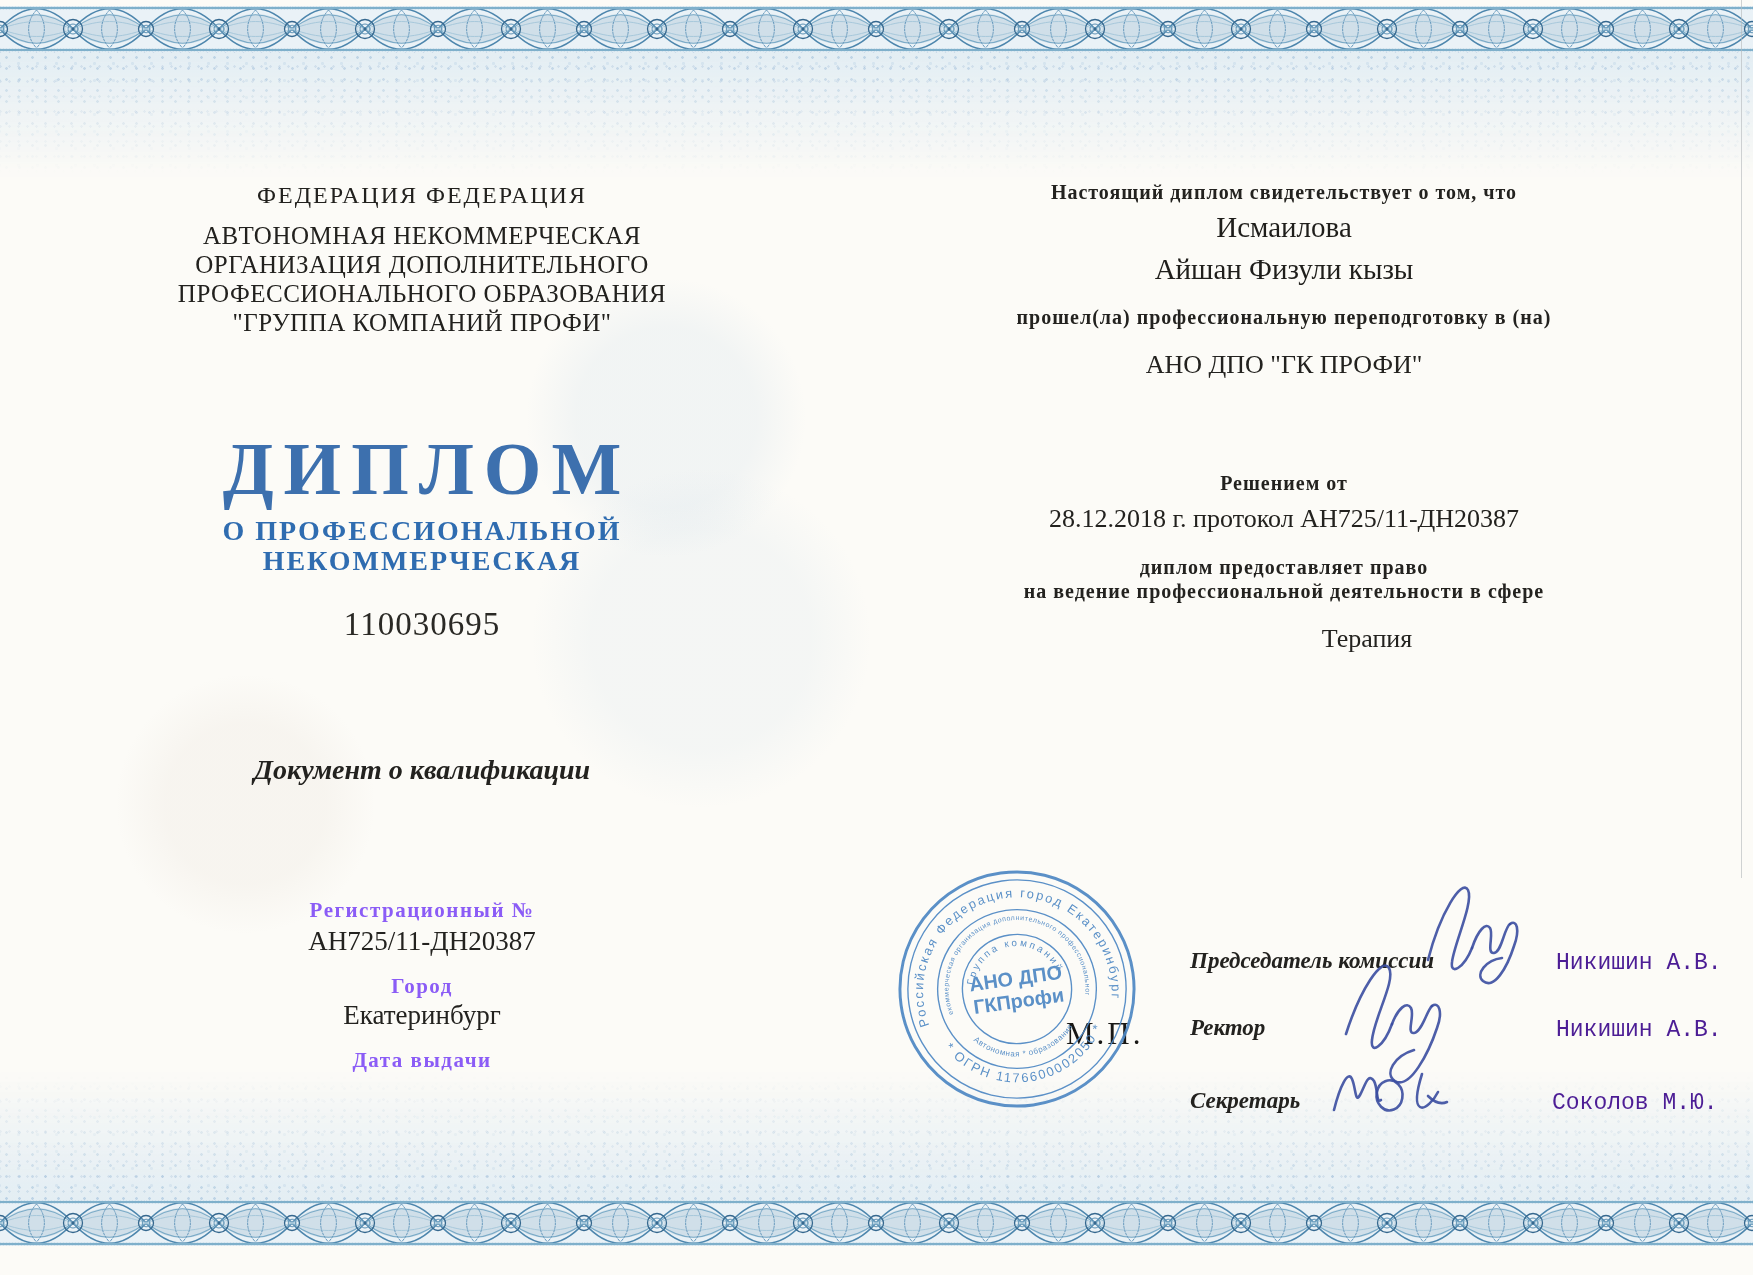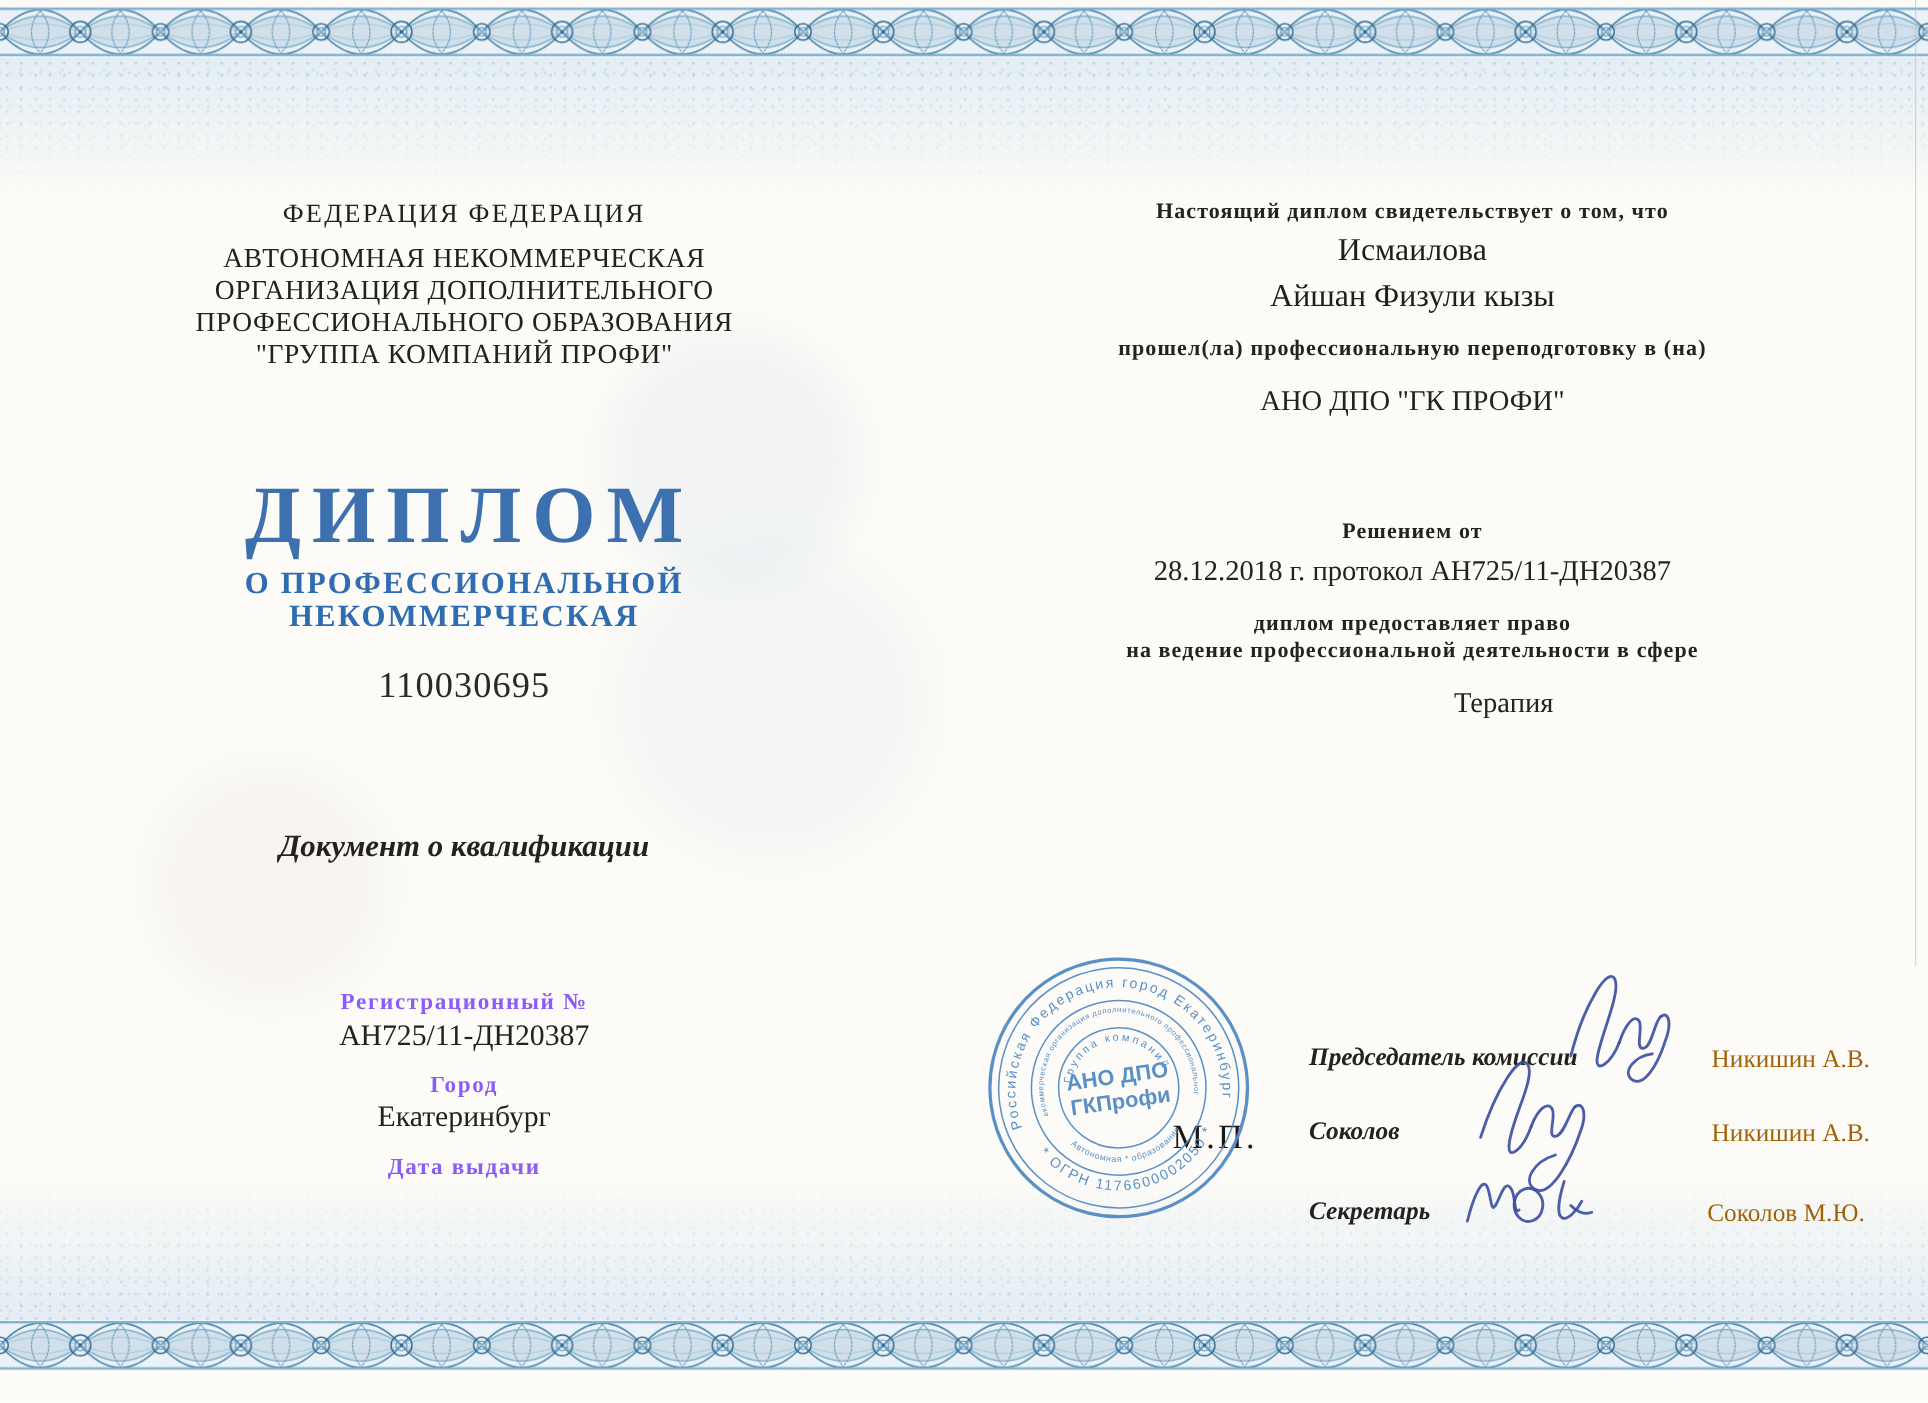--- a/index.html
+++ b/index.html
@@ -49,21 +49,21 @@
   }
   .subtitle-blue { font-size:28px; line-height:30px; font-weight:bold; letter-spacing:2px; color:#2f6cb0; }
   .doc-number { font-size:33px; color:#2a2925; letter-spacing:1px; }
   .qual-note  { font-size:28px; font-style:italic; font-weight:600; color:#23221f; }
   .small-label { font-size:21px; font-weight:bold; letter-spacing:1.5px; color:#8b5cf6; }
   .value-line  { font-size:27px; color:#23221f; }
   .bold-body   { font-size:20px; font-weight:bold; letter-spacing:1px; color:#23221f; }
   .name-line   { font-size:29px; color:#1f1e1b; }
   .plain-line  { font-size:26px; color:#23221f; }
   .sig-title { font-size:23px; font-style:italic; font-weight:600; color:#23221f; }
-  .sig-name  { font-size:23px; color:#a16207; }
+  .sig-name  { font-size:23px; color:#4c1d95;font-family:Liberation Mono, monospace; }
   .seal-mark { font-size:31px; letter-spacing:3px; color:#181715; }
   
   .stamp { position:absolute; left:893px; top:865px; width:248px; height:248px;
            transform:rotate(-8deg); opacity:0.92; }
   .stamp .sc { fill:none; stroke:#4e88c4; }
   .stamp .st { fill:#4e88c4; font-family:"Liberation Sans","DejaVu Sans",sans-serif; }
   
   .signature { position:absolute; }
   .signature path { fill:none; stroke:#3a4da0; stroke-width:2.6; stroke-linecap:round; stroke-linejoin:round; opacity:0.9; }
   .scan-line { position:absolute; left:1741px; top:0; width:1px; height:878px; background:#b7bcbf; opacity:0.65; }
@@ -183,21 +183,21 @@
     <text class="st" font-size="10" letter-spacing="2.5" text-anchor="middle">
       <textPath href="#arcIT" startOffset="50%">Группа компаний</textPath>
     </text>
     <text class="st" font-size="20" font-weight="bold" text-anchor="middle" y="-4">АНО ДПО</text>
     <text class="st" font-size="20" font-weight="bold" text-anchor="middle" y="19">ГКПрофи</text>
   </svg>
 
   <div class="abs sig-title" style="left:1190px; top:948px;">Председатель комиссии</div>
   <div class="abs sig-name" style="left:1556px; top:950px;">Никишин А.В.</div>
 
-  <div class="abs sig-title" style="left:1190px; top:1015px;">Соколов</div>
+  <div class="abs sig-title" style="left:1190px; top:1015px;">Ректор</div>
   <div class="abs sig-name" style="left:1556px; top:1017px;">Никишин А.В.</div>
 
   <div class="abs sig-title" style="left:1190px; top:1088px;">Секретарь</div>
   <div class="abs sig-name" style="left:1552px; top:1090px;">Соколов М.Ю.</div>
 
   <svg class="signature" style="left:1410px; top:868px; width:130px; height:140px;" viewBox="0 0 130 140" xmlns="http://www.w3.org/2000/svg">
     <path d="M18,92 C30,45 52,10 58,22 C64,34 44,76 42,94 C40,108 54,100 62,80"></path>
     <path d="M62,80 C68,62 76,54 80,60 C84,66 76,86 84,85 C92,84 94,60 100,56"></path>
     <path d="M100,56 C107,51 110,62 104,78 C97,100 84,122 73,113 C65,106 76,92 92,90"></path>
   </svg>

